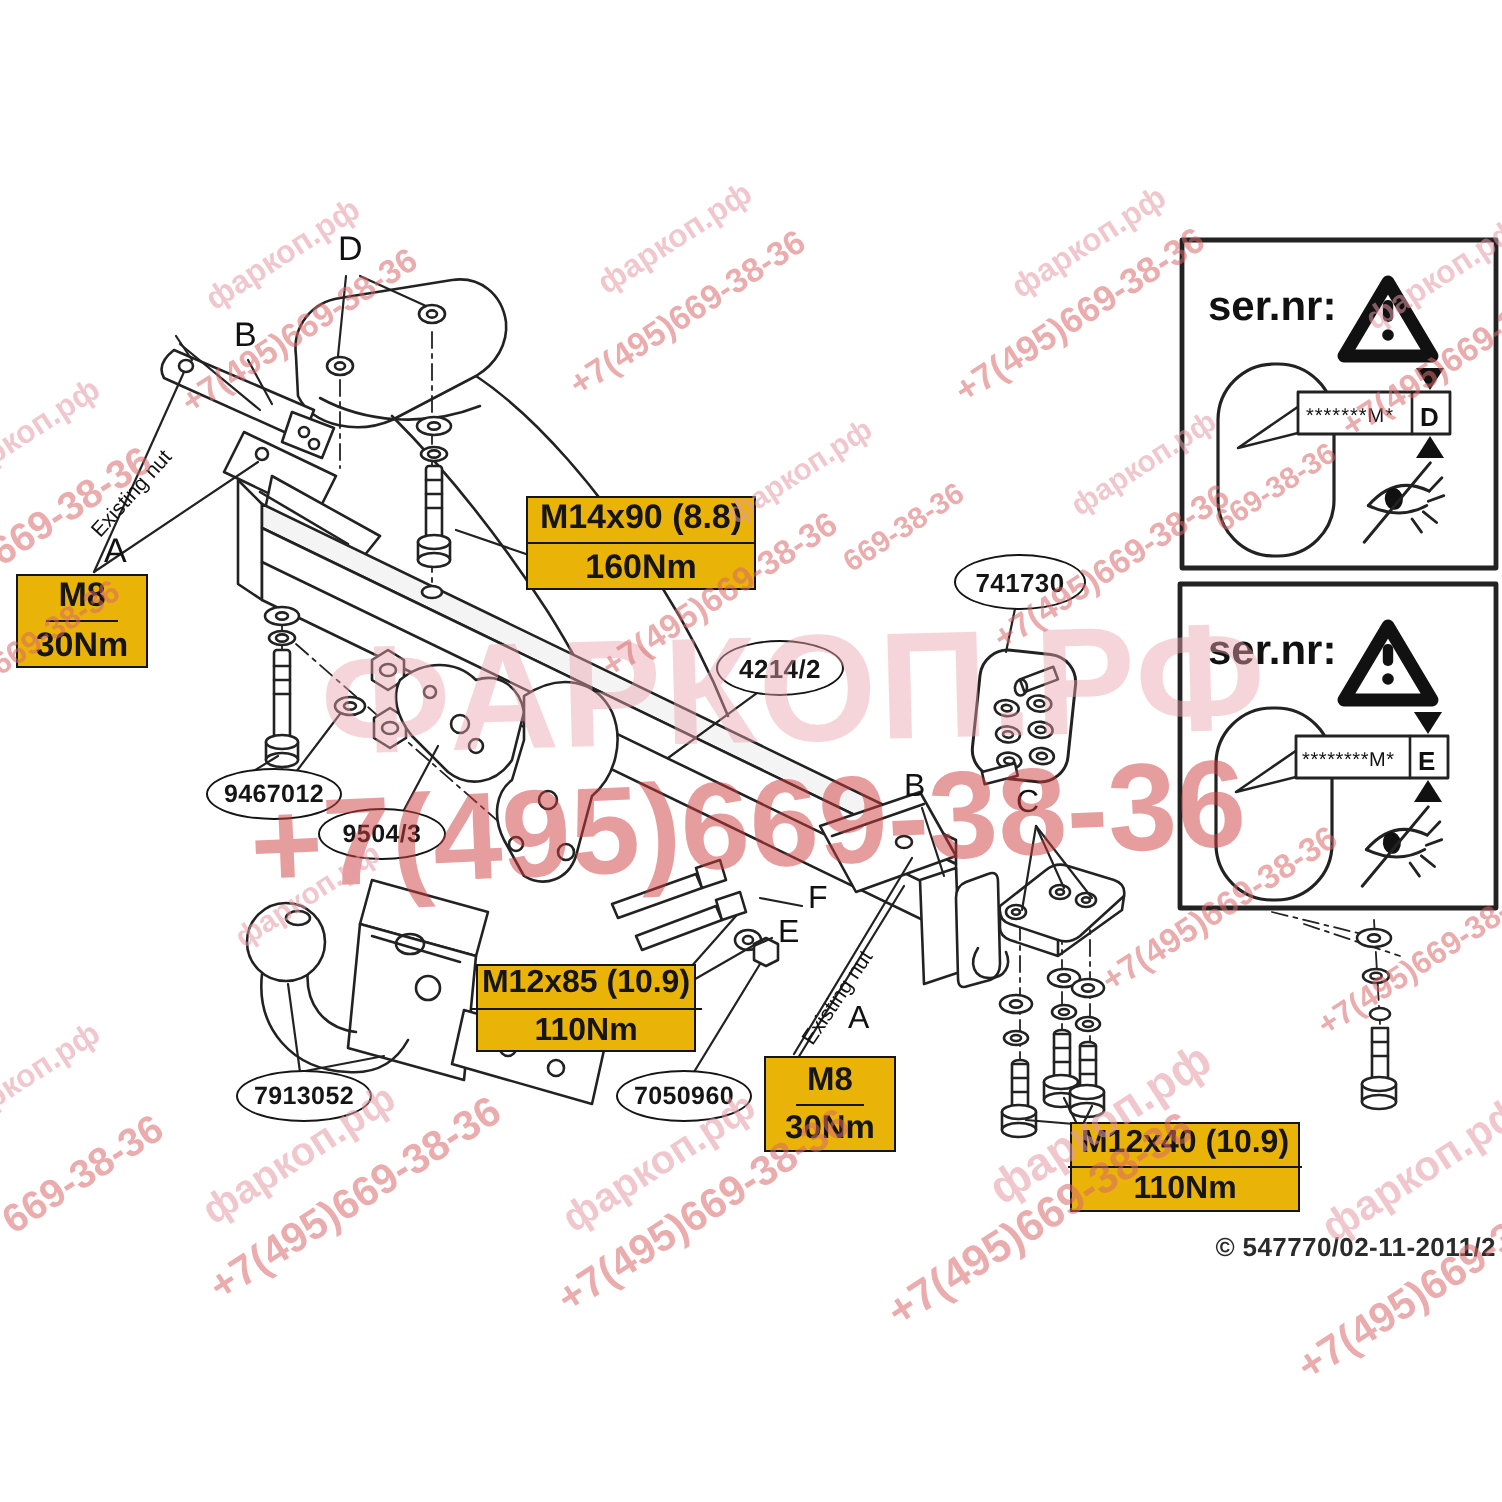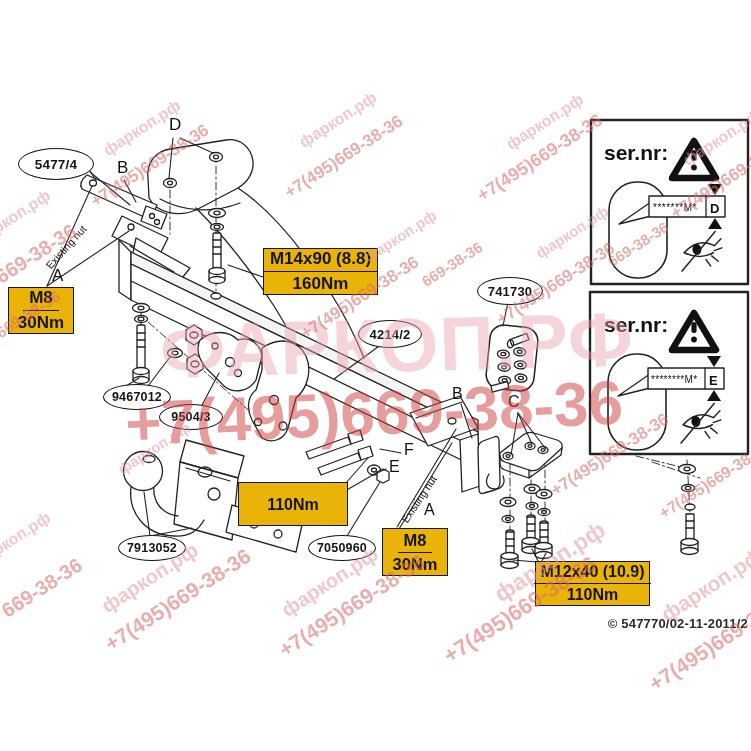--- a/index.html
+++ b/index.html
@@ -325,37 +325,37 @@
             <ellipse cx="-4" cy="-1" rx="4.5" ry="5.5" fill="#111" stroke="none"></ellipse>
             <path d="M14,-3 L21,-9 M13,2 L21,0 M10,7 L16,13 M4,10 L8,17" stroke-width="1.4"></path>
             <path d="M-21,19 L16,-17" stroke-width="1.5"></path>
           </g>
         </g>
       </g>
 
     </g>
   </svg>
 
-  <div class="ellab" style="left:18px;top:148px;width:74px;height:30px;font-size:13.5px;">5477/4</div>
   <div class="ellab" style="left:358px;top:320px;width:62px;height:26px;font-size:13px;">4214/2</div>
   <div class="ellab" style="left:477px;top:277px;width:64px;height:26px;font-size:13px;">741730</div>
   <div class="ellab" style="left:103px;top:384px;width:66px;height:24px;font-size:12.5px;text-align:center;">9467012</div>
   <div class="ellab" style="left:159px;top:404px;width:62px;height:24px;font-size:12.5px;">9504/3</div>
   <div class="ellab" style="left:118px;top:535px;width:66px;height:24px;font-size:12.5px;">7913052</div>
   <div class="ellab" style="left:308px;top:535px;width:66px;height:24px;font-size:12.5px;">7050960</div>
 
   <div class="tbox" style="left:8px;top:287px;width:64px;height:45px;font-size:17px;">
     <span class="spec">M8</span>
     <span class="tq">30Nm</span>
   </div>
   <div class="tbox" style="left:263px;top:248px;width:113px;height:45px;font-size:17px;">
     <span class="spec">M14x90 (8.8)</span>
     <span class="tq">160Nm</span>
   </div>
   <div class="tbox" style="left:238px;top:482px;width:108px;height:42px;font-size:16px;">
+    <span class="spec">M12x85 (10.9)</span>
     <span class="tq">110Nm</span>
   </div>
   <div class="tbox" style="left:382px;top:528px;width:64px;height:46px;font-size:16.5px;">
     <span class="spec">M8</span>
     <span class="tq">30Nm</span>
   </div>
   <div class="tbox" style="left:535px;top:561px;width:113px;height:43px;font-size:16px;">
     <span class="spec">M12x40 (10.9)</span>
     <span class="tq">110Nm</span>
   </div>

